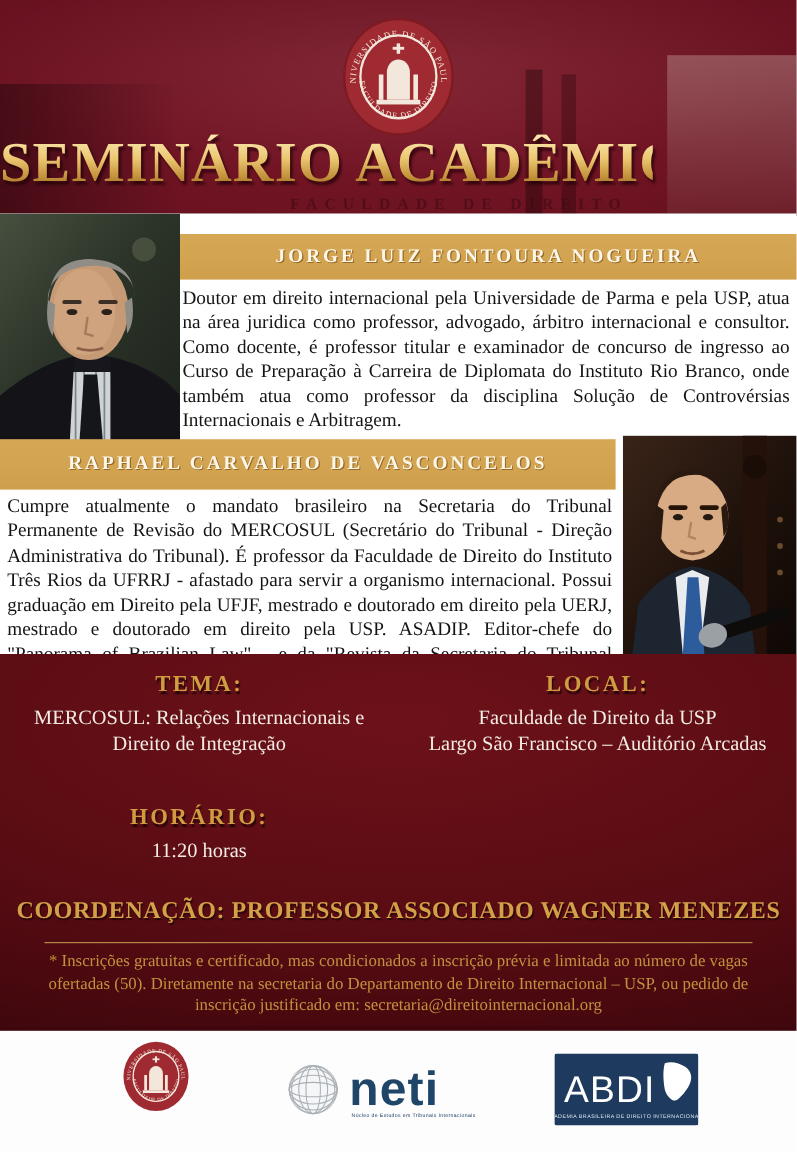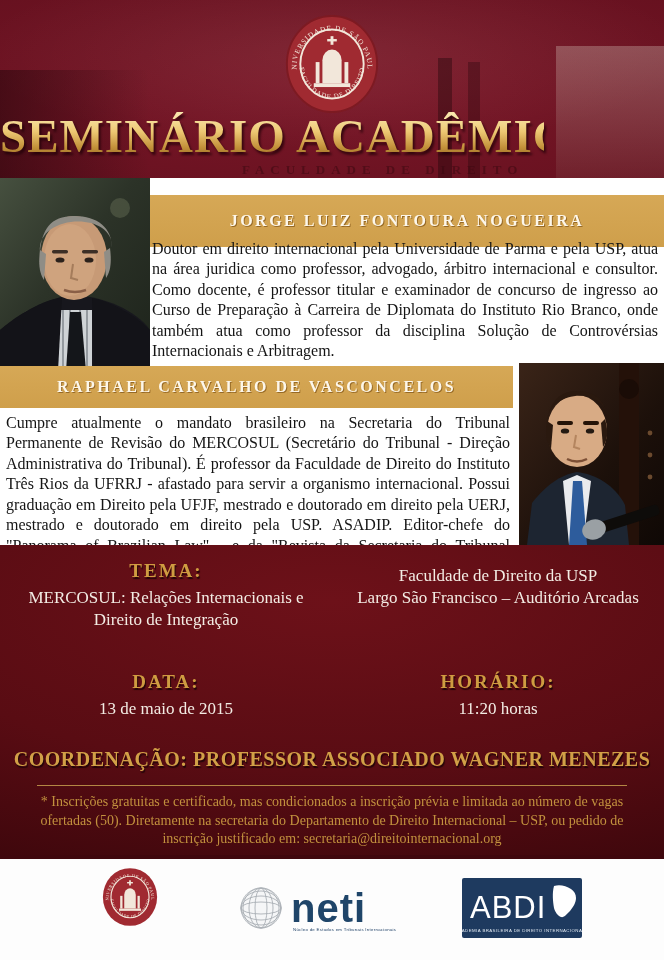--- a/index.html
+++ b/index.html
@@ -27,21 +27,21 @@
   @supports ((-webkit-background-clip:text) or (background-clip:text)){
     .title{background:linear-gradient(180deg,#f9e6ab 5%,#edc873 40%,#c3913a 72%,#8f621f 100%);
       -webkit-background-clip:text;background-clip:text;color:transparent;
       text-shadow:none;filter:drop-shadow(2px 3px 1px rgba(30,0,5,.7));}}
 
   
   .speakers{position:absolute;left:0;top:178px;width:664px;height:367px;background:#ffffff;}
   .photo1{position:absolute;left:0;top:0;width:150px;height:193px;}
   .photo2{position:absolute;left:519px;top:185px;width:145px;height:182px;}
   .banner{background:linear-gradient(180deg,#d6a856,#cf9f4b);display:flex;align-items:center;justify-content:center;}
-  .banner1{position:absolute;left:150px;top:17px;width:514px;height:52px;}
+  .banner1{position:absolute;left:150px;top:17px;width:514px;height:38px;}
   .banner2{position:absolute;left:0;top:188px;width:513px;height:42px;}
   .speaker-name{color:#fdf7ea;font-weight:bold;font-size:16px;letter-spacing:2.5px;
     text-shadow:1px 1px 0 rgba(140,95,30,.85);white-space:nowrap;}
   .bio{position:absolute;color:#141414;font-size:16px;line-height:1.28;text-align:justify;}
   .bio1{left:152px;top:61px;width:506px;}
   .bio2{left:6px;top:235px;width:504px;}
 
   
   .info{position:absolute;left:0;top:545px;width:664px;height:310px;text-align:center;
     background:radial-gradient(120% 100% at 50% 18%, #6d1119 0%, #590c13 55%, #3a060b 100%);}
@@ -197,29 +197,26 @@
   </div>
 
   <div class="info">
     <div class="info-grid">
       <div>
         <div class="info-label">TEMA:</div>
         <div class="info-value">MERCOSUL: Relações Internacionais e
 Direito de Integração</div>
       </div>
       <div>
+        <div class="info-label">LOCAL:</div>
         <div class="info-value">Faculdade de Direito da USP
 Largo São Francisco – Auditório Arcadas</div>
       </div>
     </div>
     <div class="info-grid row2">
-      <div>
-        <div class="info-label">DATA:</div>
-        <div class="info-value">13 de maio de 2015</div>
-      </div>
       <div>
         <div class="info-label">HORÁRIO:</div>
         <div class="info-value">11:20 horas</div>
       </div>
     </div>
     <div class="coordenacao">COORDENAÇÃO: PROFESSOR ASSOCIADO WAGNER MENEZES</div>
     <hr class="rule">
     <div class="inscricao">* Inscrições gratuitas e certificado, mas condicionados a inscrição prévia e limitada ao número de vagas ofertadas (50). Diretamente na secretaria do Departamento de Direito Internacional – USP, ou pedido de inscrição justificado em: secretaria@direitointernacional.org</div>
     <hr class="rule rule2">
     <div class="iniciativa">INICIATIVA:</div>

